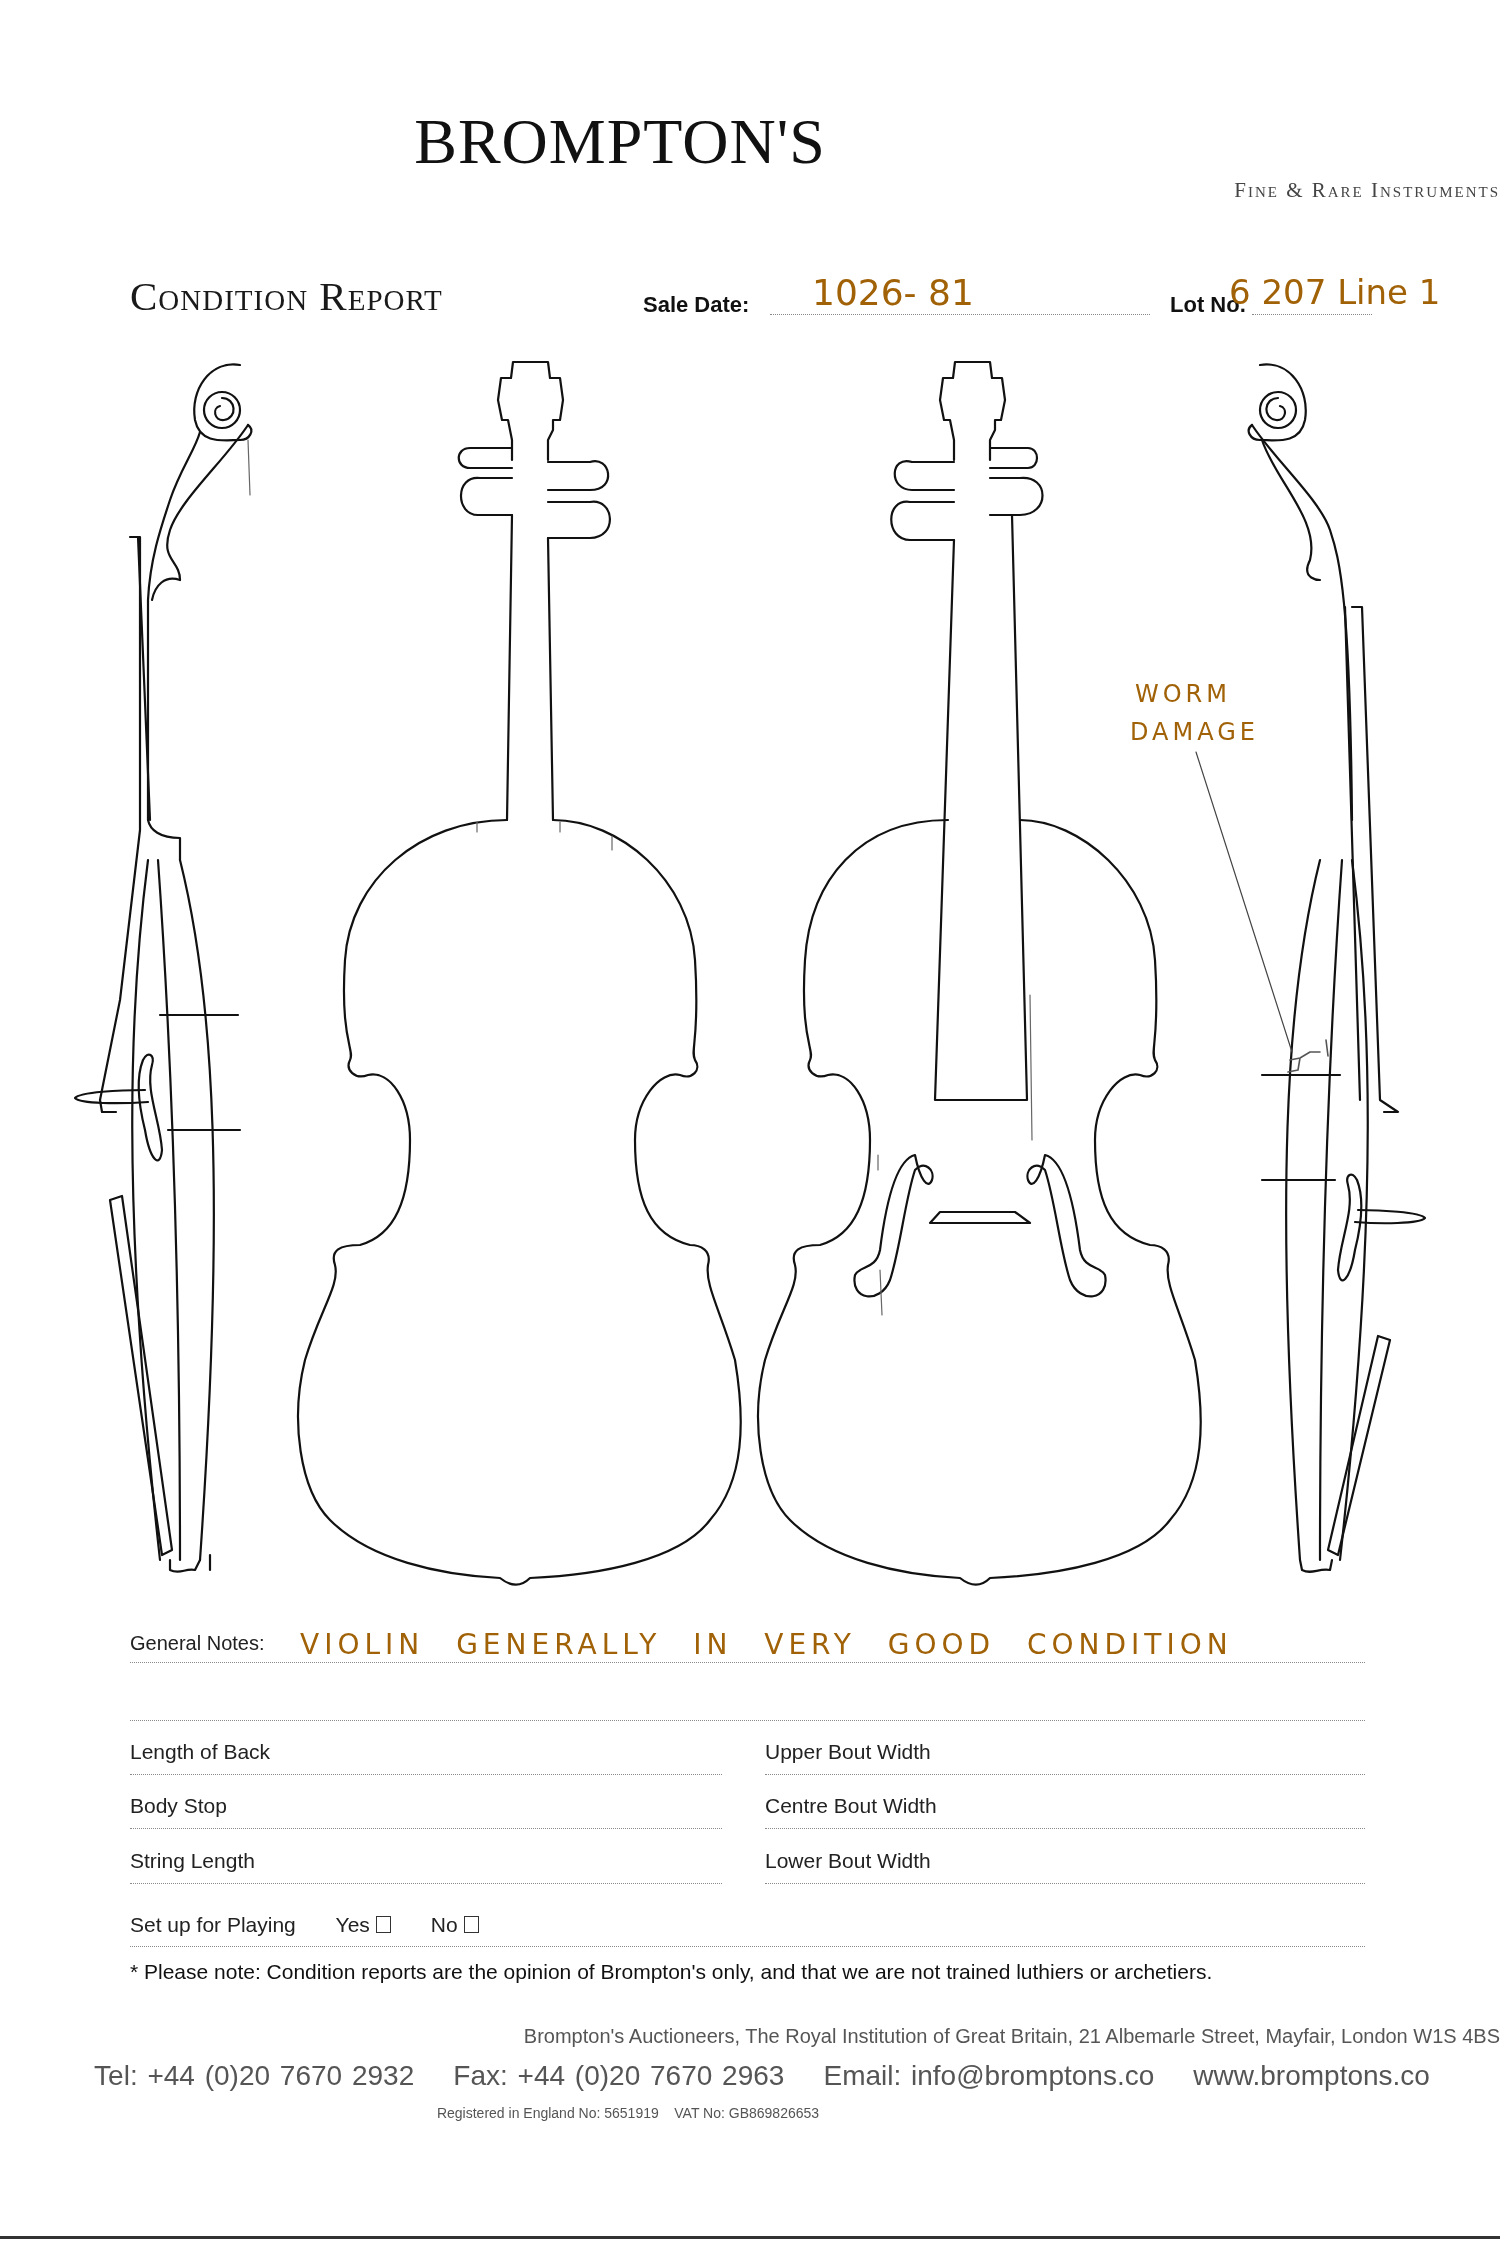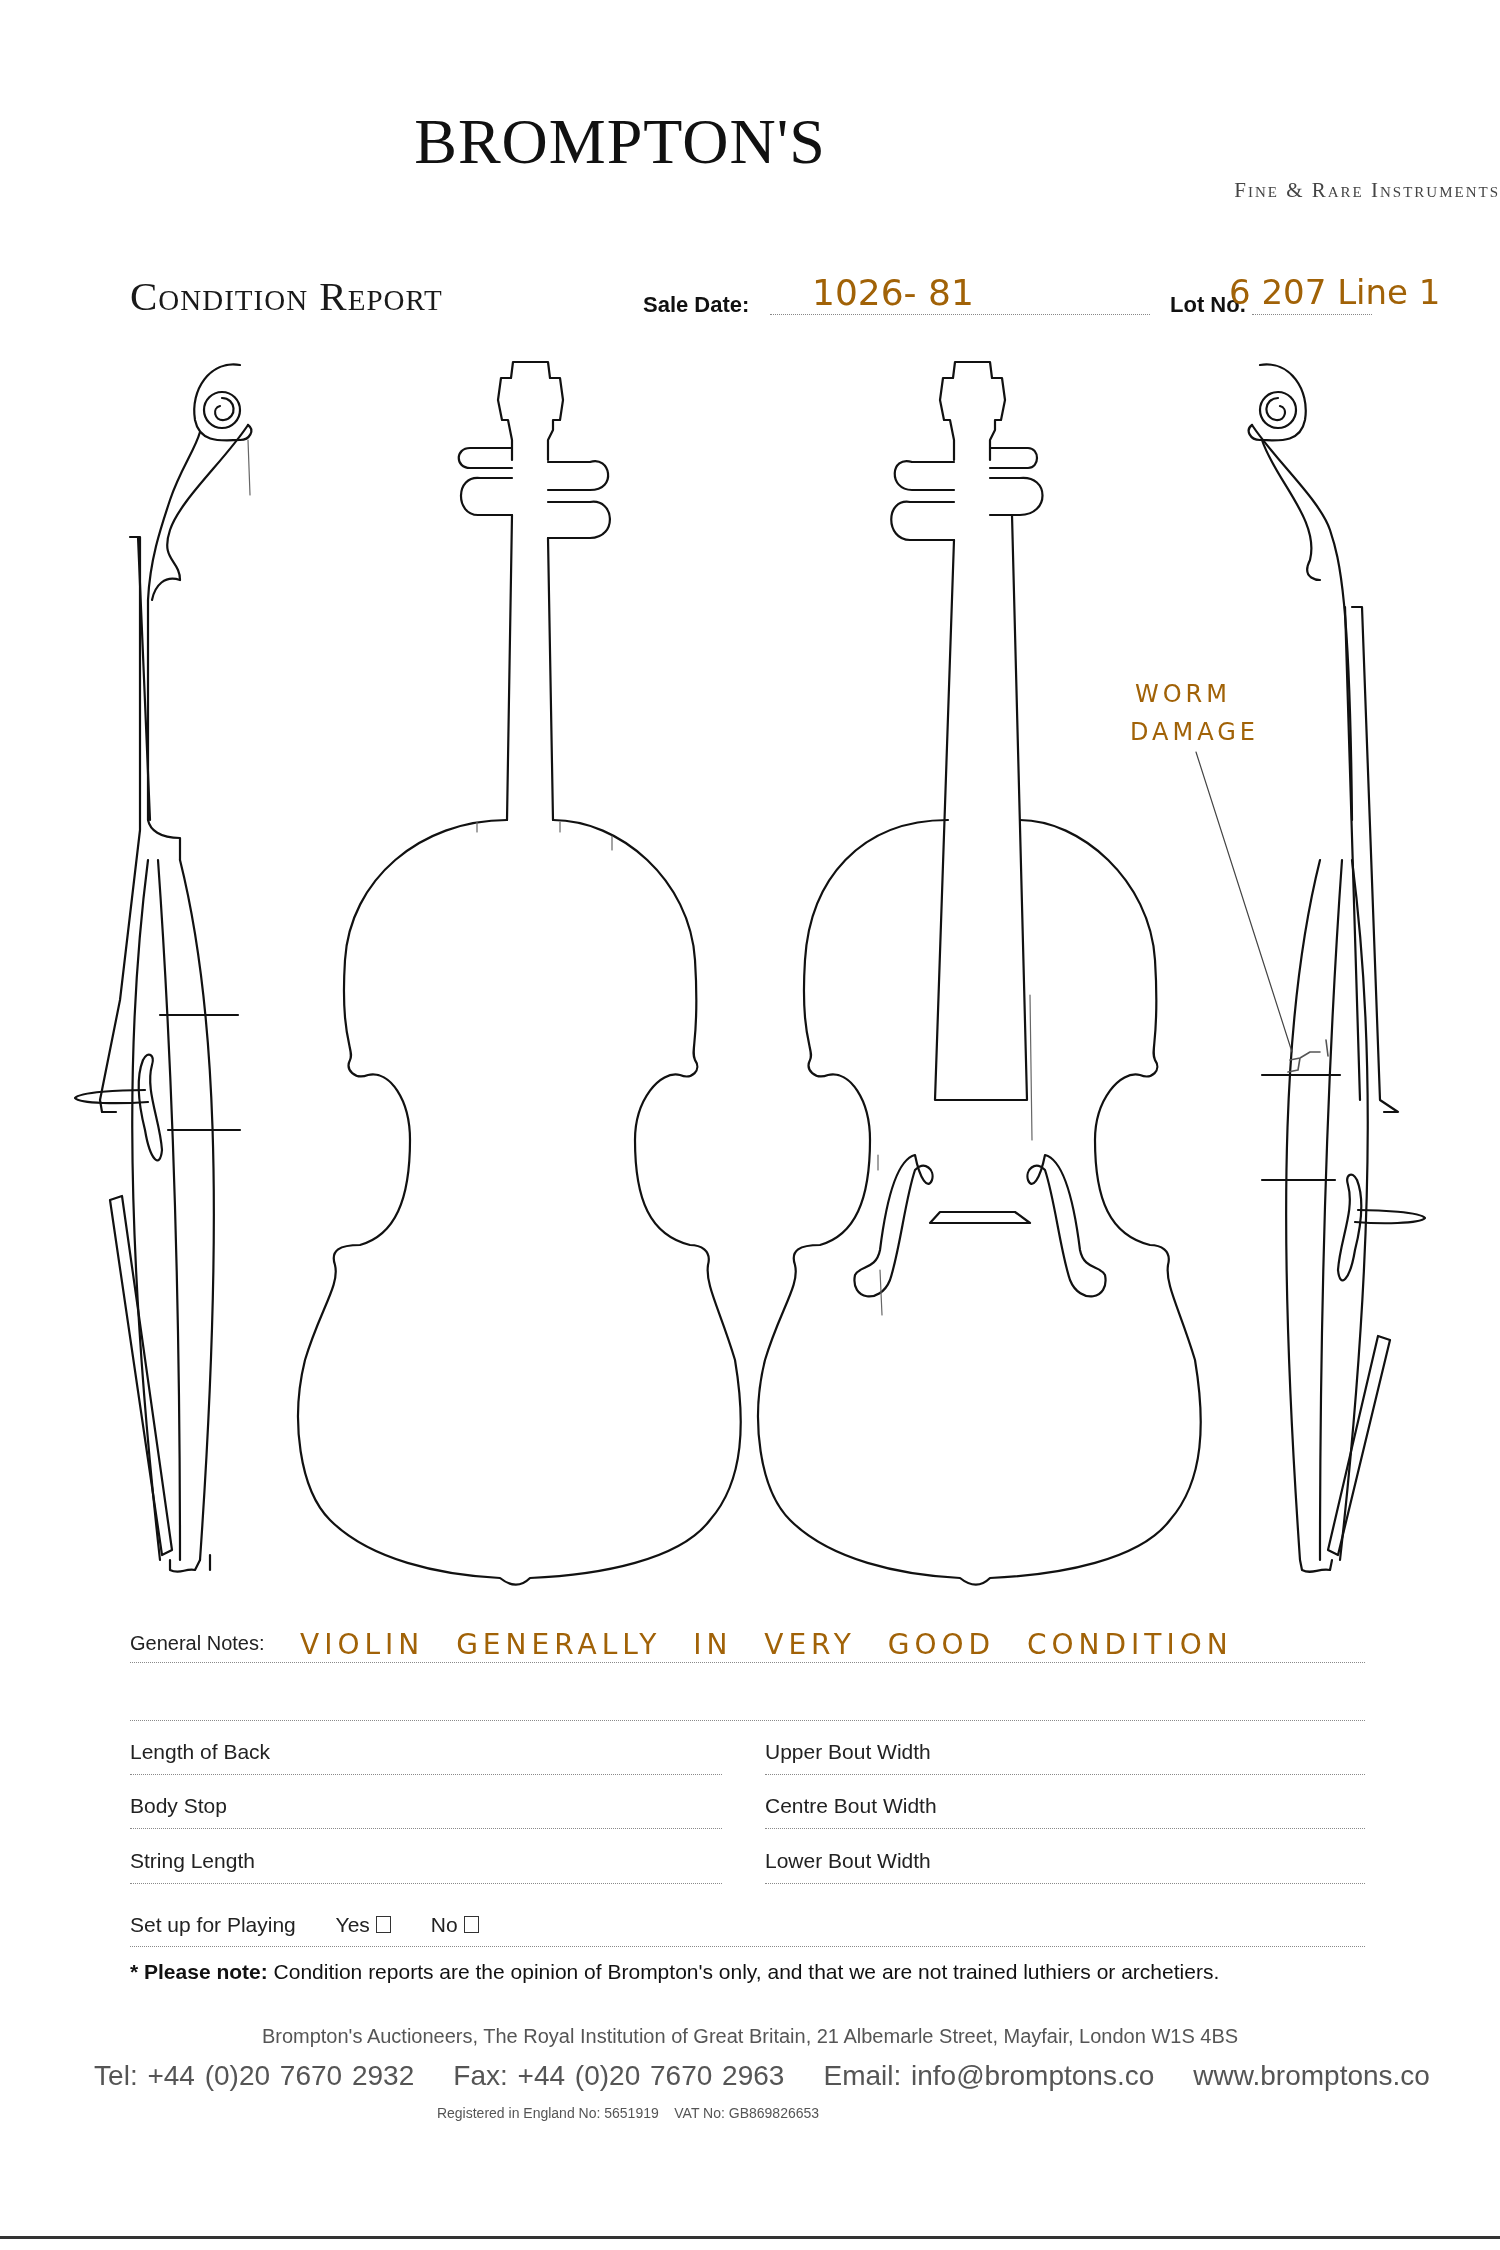--- a/index.html
+++ b/index.html
@@ -7,22 +7,22 @@
   .abs { position:absolute; }
   .brand { left:0; width:1240px; top:105px; text-align:center; font-family:"Liberation Serif", serif; font-size:64px; letter-spacing:1px; color:#111; }
   .tagline { left:0; width:1500px; top:178px; text-align:right; font-family:"Liberation Serif", serif; font-size:21px; letter-spacing:2px; color:#444; font-variant:small-caps; }
   .cr-title { left:130px; top:272px; font-family:"Liberation Serif", serif; font-size:41px; font-variant:small-caps; letter-spacing:1px; color:#1a1a1a; }
   .lbl-bold { font-weight:bold; font-size:22px; color:#111; }
   .dotline { border-bottom:1.5px dotted #888; }
   .hand { font-family:"DejaVu Sans", sans-serif; color:#a16207; font-weight:normal; }
   .field-label { font-size:21px; color:#222; }
   .row-line { position:absolute; height:0; border-bottom:1.5px dotted #8a8a8a; }
   .note { left:130px; top:1960px; font-size:21px; color:#111; }
-  .note b { font-weight:bold; }
-  .footer1 { left:0; width:1500px; top:2025px; text-align:center; font-size:20px; color:#555; }
+  .note b { font-weight:normal; }
+  .footer1 { left:0; width:1500px; top:2025px; text-align:right; font-size:20px; color:#555; }
   .footer2 { left:12px; width:1500px; top:2060px; text-align:center; font-size:28px; color:#555; word-spacing:2px; }
   .footer3 { left:0; width:1256px; top:2105px; text-align:center; font-size:14px; color:#555; }
   .checkbox { display:inline-block; width:13px; height:15px; border:1.5px solid #333; vertical-align:-1px; margin-left:6px; }
   svg { position:absolute; left:0; top:0; }
 </style>
 </head>
 <body>
 
 <div class="abs brand">BROMPTON'S</div>
 <div class="abs tagline">Fine &amp; Rare Instruments</div>

